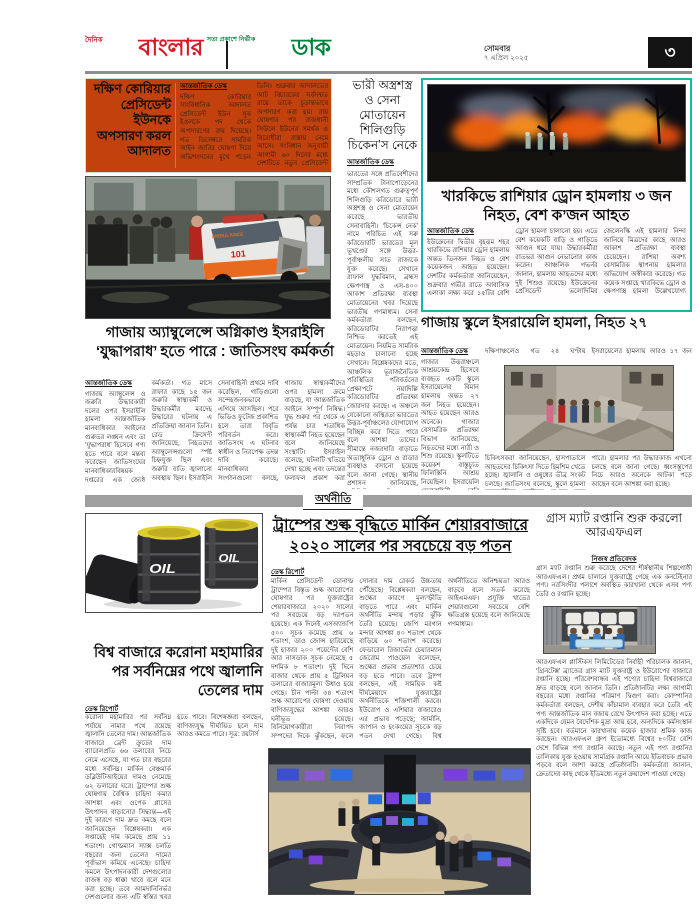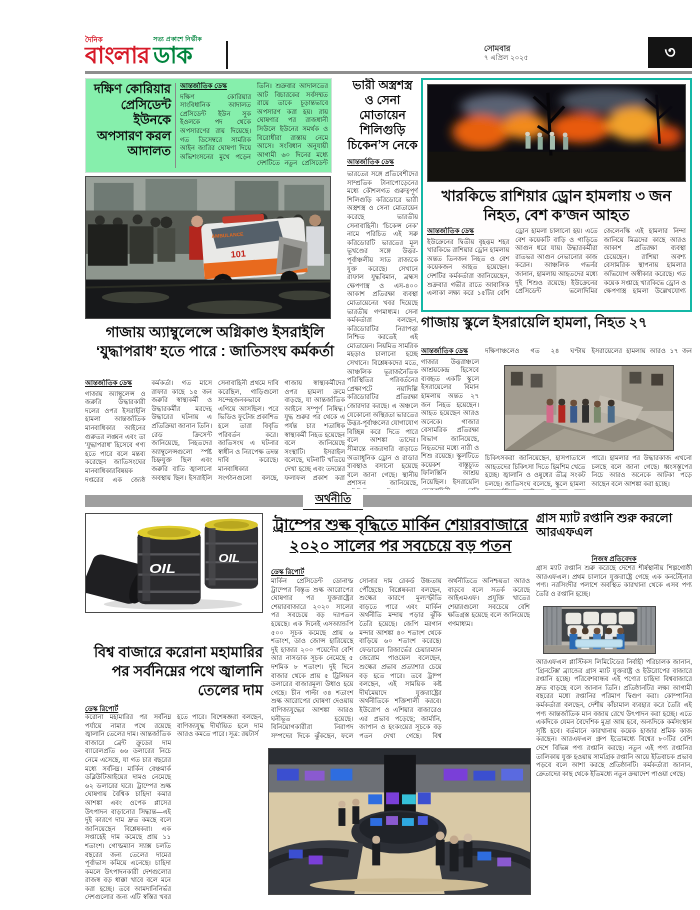--- a/index.html
+++ b/index.html
@@ -4,21 +4,21 @@
 <style>
   * { margin:0; padding:0; box-sizing:border-box; }
   html,body { background:#ffffff; }
   body { font-family:"Liberation Sans","DejaVu Sans",sans-serif; width:700px; height:910px; }
   #paper { position:relative; width:700px; height:910px; background:#fff; overflow:hidden; }
 
   .abs { position:absolute; }
 
   
   #masthead { left:85px; top:36px; display:flex; gap:4px; align-items:flex-end; }
-  .mast-col { display:flex; flex-direction:column; line-height:1; }
+  .mast-col { display:flex; flex-direction:row; line-height:1;gap:36px; }
   .mast-daily { font-size:7px; font-weight:700; color:#d71a28; margin-bottom:1px; }
   .mast-tagline { font-size:6px; font-weight:700; color:#00843d; margin-bottom:2px; letter-spacing:.3px; }
   .mast-red { font-size:23px; font-weight:800; color:#d71a28; letter-spacing:-.5px; }
   .mast-green { font-size:23px; font-weight:800; color:#00843d; letter-spacing:-.5px; }
   #mast-divider { left:226px; top:41px; width:2px; height:28px; background:#1a1a1a; }
 
   #date-block { left:484px; top:44px; line-height:1.25; }
   .weekday { font-size:8px; font-weight:700; color:#333; }
   .dateline { font-size:7px; color:#444; }
 
@@ -27,28 +27,28 @@
   #head-rule { left:85px; top:71px; width:607px; height:3px; background:#8e8e8e; }
 
   
   .byline { display:block; font-size:6.8px; font-weight:700; text-decoration:underline; color:#111; margin-bottom:2px; }
   .bodytext { font-size:6.5px; line-height:8.6px; text-align:justify; color:#1d1d1d; }
   .cols { column-gap:6px; column-fill:auto; height:100%; overflow:hidden; }
   .photo { display:block; width:100%; height:100%; border:1px solid #4a4a4a; }
   .photo-frame { overflow:hidden; }
 
   
-  #korea { left:85px; top:78px; width:247px; height:95px; background:#86efac; border:1px solid #cfe0d8; display:flex; padding:3px; }
+  #korea { left:85px; top:78px; width:247px; height:95px; background:#c2410c; border:1px solid #cfe0d8; display:flex; padding:3px; }
   #korea .k-head { width:86px; font-size:12.5px; line-height:15.5px; font-weight:800; text-align:right; color:#0d0d0d; padding-right:4px; }
   #korea .k-div { width:1px; background:#8a8a8a; margin:1px 4px 1px 0; }
   #korea .k-body { flex:1; columns:2; }
 
   
   #chick { left:347px; top:78px; width:71px; height:411px; overflow:hidden; }
-  #chick .c-head { font-size:12px; line-height:15px; font-weight:700; text-align:center; color:#0d0d0d; margin-bottom:3px; }
+  #chick .c-head { font-size:12px; line-height:15px; font-weight:400; text-align:center; color:#0d0d0d; margin-bottom:3px; }
 
   
   #kharkiv { left:421px; top:78px; width:271px; height:234px; border:2px solid #14b8a6; background:#fffdfd; padding:4px; }
   #kharkiv .fire-wrap { width:100%; height:98px; }
   #kharkiv .k3-head { font-size:15px; line-height:19px; font-weight:800; text-align:center; color:#0d0d0d; margin:4px 0 3px; }
   #kharkiv .k3-cols { columns:3; height:72px; }
 
   
   #amb { left:85px; top:176px; width:246px; height:143px; }
   #gazaA-head { left:85px; top:323px; width:260px; font-size:14.5px; line-height:19px; font-weight:800; text-align:center; color:#0d0d0d; }
@@ -76,21 +76,21 @@
   #oil-byline { left:85px; top:703px; width:178px; }
   #oil-cols { left:85px; top:713px; width:178px; height:192px; columns:2; }
 
   
   #trump-head { left:271px; top:514px; width:259px; font-size:15.5px; line-height:21px; font-weight:800; text-align:center; color:#0d0d0d;text-decoration:underline; }
   #trump-byline { left:271px; top:566px; }
   #trump-cols { left:271px; top:577px; width:259px; height:167px; columns:3; }
   #nyse { left:268px; top:748px; width:263px; height:147px; }
 
   
-  #rfl-head { left:536px; top:512px; width:156px; font-size:12px; line-height:13.5px; font-weight:700; color:#0d0d0d; }
+  #rfl-head { left:536px; top:512px; width:156px; font-size:12px; line-height:13.5px; font-weight:400; text-align:center; color:#0d0d0d; }
   #rfl-byline { left:536px; top:553px; width:156px; text-align:center; }
   #rfl-byline .byline { text-align:center; }
   #rfl-pre { left:536px; top:564px; width:156px; height:39px; overflow:hidden; }
   #rfl-img { left:543px; top:606px; width:113px; height:48px; }
   #rfl-body { left:536px; top:658px; width:156px; height:228px; overflow:hidden; }
 </style>
 </head>
 <body>
 
 <div id="paper">

